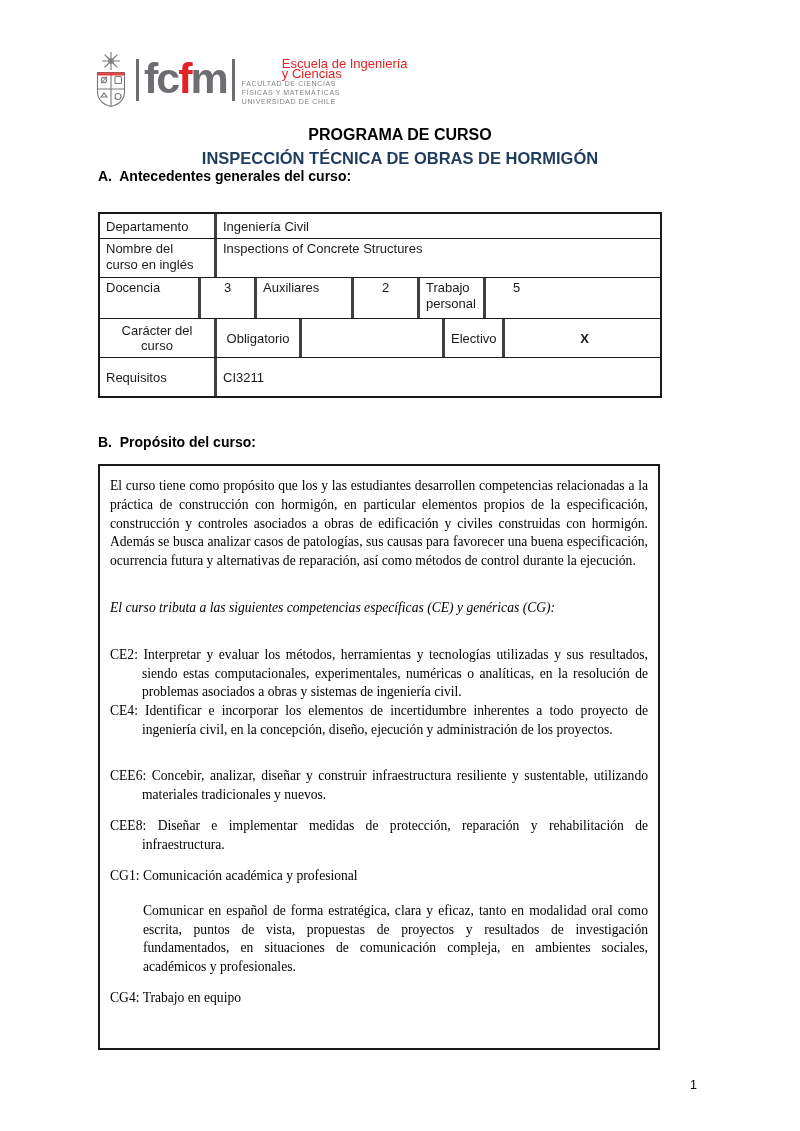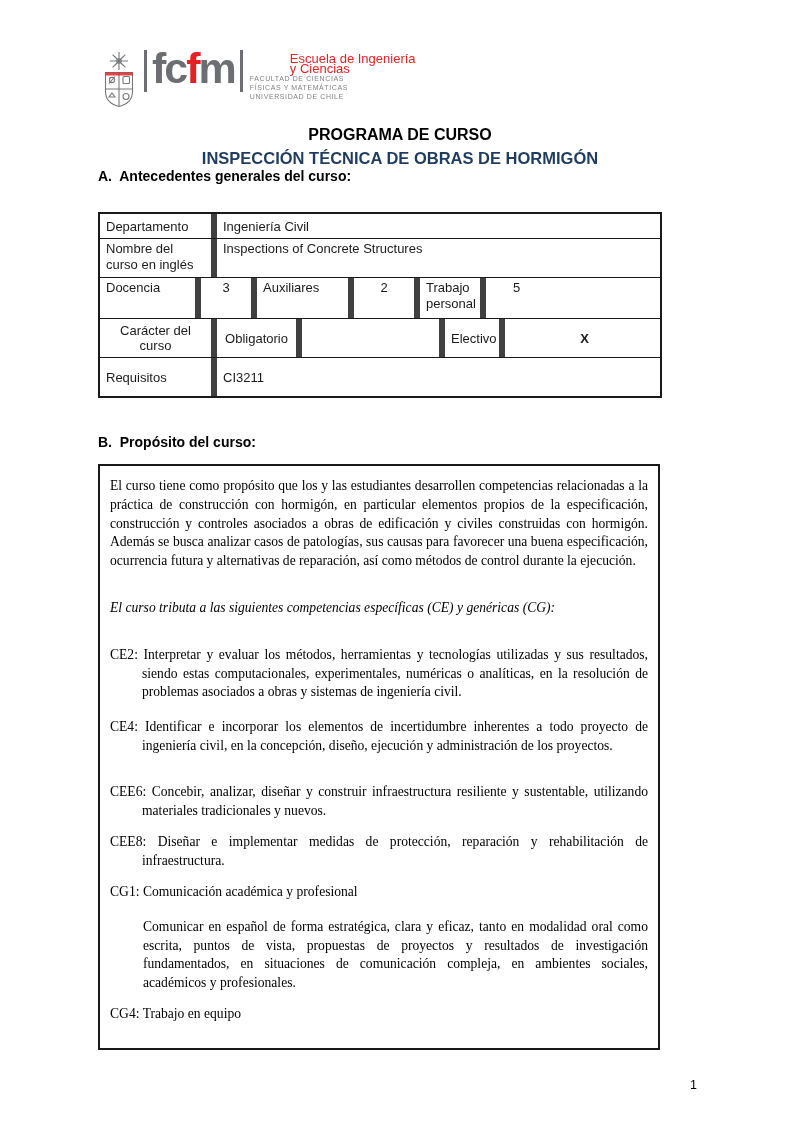--- a/index.html
+++ b/index.html
@@ -3,21 +3,21 @@
 <meta charset="utf-8">
 <style>
   html,body { margin:0; padding:0; background:#e8e8e8; }
   .page {
     position:relative; width:800px; height:1131px; margin:0 auto;
     background:#ffffff; overflow:hidden;
     font-family:"Liberation Sans", sans-serif; color:#1a1a1a;
   }
 
   
-  .logo { position:absolute; left:100px; top:50px; display:flex; align-items:flex-start; }
+  .logo { position:absolute; left:92px; top:50px; display:flex; align-items:center; }
   .crest { width:38px; height:60px; }
   .logo-bar { width:3px; height:42px; background:#6d6e71; }
   .logo-bar.left { margin:0 5px 0 6px; }
   .logo-bar.right { margin:0 7px 0 5px; }
   .fcfm {
     font-size:43px; font-weight:800; letter-spacing:-2px; line-height:40px;
     color:#6d6e71; transform:translateY(-2px);
   }
   .fcfm .red { color:#e32226; }
   .logo-textblock { font-size:7.5px; line-height:9px; padding-top:4px; }
@@ -40,21 +40,21 @@
   .heading-b { top:434px; }
 
   
   .course-table {
     position:absolute; left:98px; top:212px; width:564px;
     border:2px solid #1a1a1a; box-sizing:border-box; font-size:13px;
   }
   .trow { display:flex; border-bottom:1px solid #1a1a1a; }
   .trow:last-child { border-bottom:none; }
   .tcell {
-    box-sizing:border-box; border-right:6px solid #404040;
+    box-sizing:border-box; border-right:3px solid #404040;
     padding:2px 6px; display:flex; flex-direction:column; justify-content:center;
   }
   .tcell:last-child { border-right:none; }
   .tcell.top { justify-content:flex-start; }
   .tcell.center-h { align-items:center; text-align:center; }
   .tcell.justify { text-align:justify; }
   .lblcol { width:117px; flex:none; }
   .r1 { height:24px; } .r2 { height:35px; } .r3 { height:38px; }
   .r4 { height:40px; } .r5 { height:38px;text-align:center; } .r6 { height:38px; }
   .w158{width:158px;flex:none;} .w97{width:97px;flex:none;} .w66{width:66px;flex:none;}
@@ -69,21 +69,21 @@
     position:absolute; left:98px; top:464px; width:562px; height:586px;
     border:2px solid #1a1a1a; box-sizing:border-box;
     font-family:"Liberation Serif", serif; font-size:13.6px; line-height:18.8px;
     color:#000; padding:0 10px;
   }
   .prop-box p { margin:0; text-align:justify; }
   .p1 { margin-top:11px !important; }
   .p2 { margin-top:28px !important; text-align:left !important;font-style:italic; }
   .comp-item { padding-left:32px; text-indent:-32px; text-align:justify; }
   .mt28 { margin-top:28px; } .mt27 { margin-top:27px; } .mt13 { margin-top:13px; }
-  .mt12 { margin-top:12px; } .mt0 { margin-top:16px; }
+  .mt12 { margin-top:12px; } .mt0 { margin-top:0; }
   .subpara { margin-left:33px; text-align:justify; margin-top:16px; }
 
   
   .page-number { position:absolute; left:690px; top:1078px; font-size:12.5px; color:#000; }
 </style>
 </head>
 <body>
 
 <div class="page">
 

